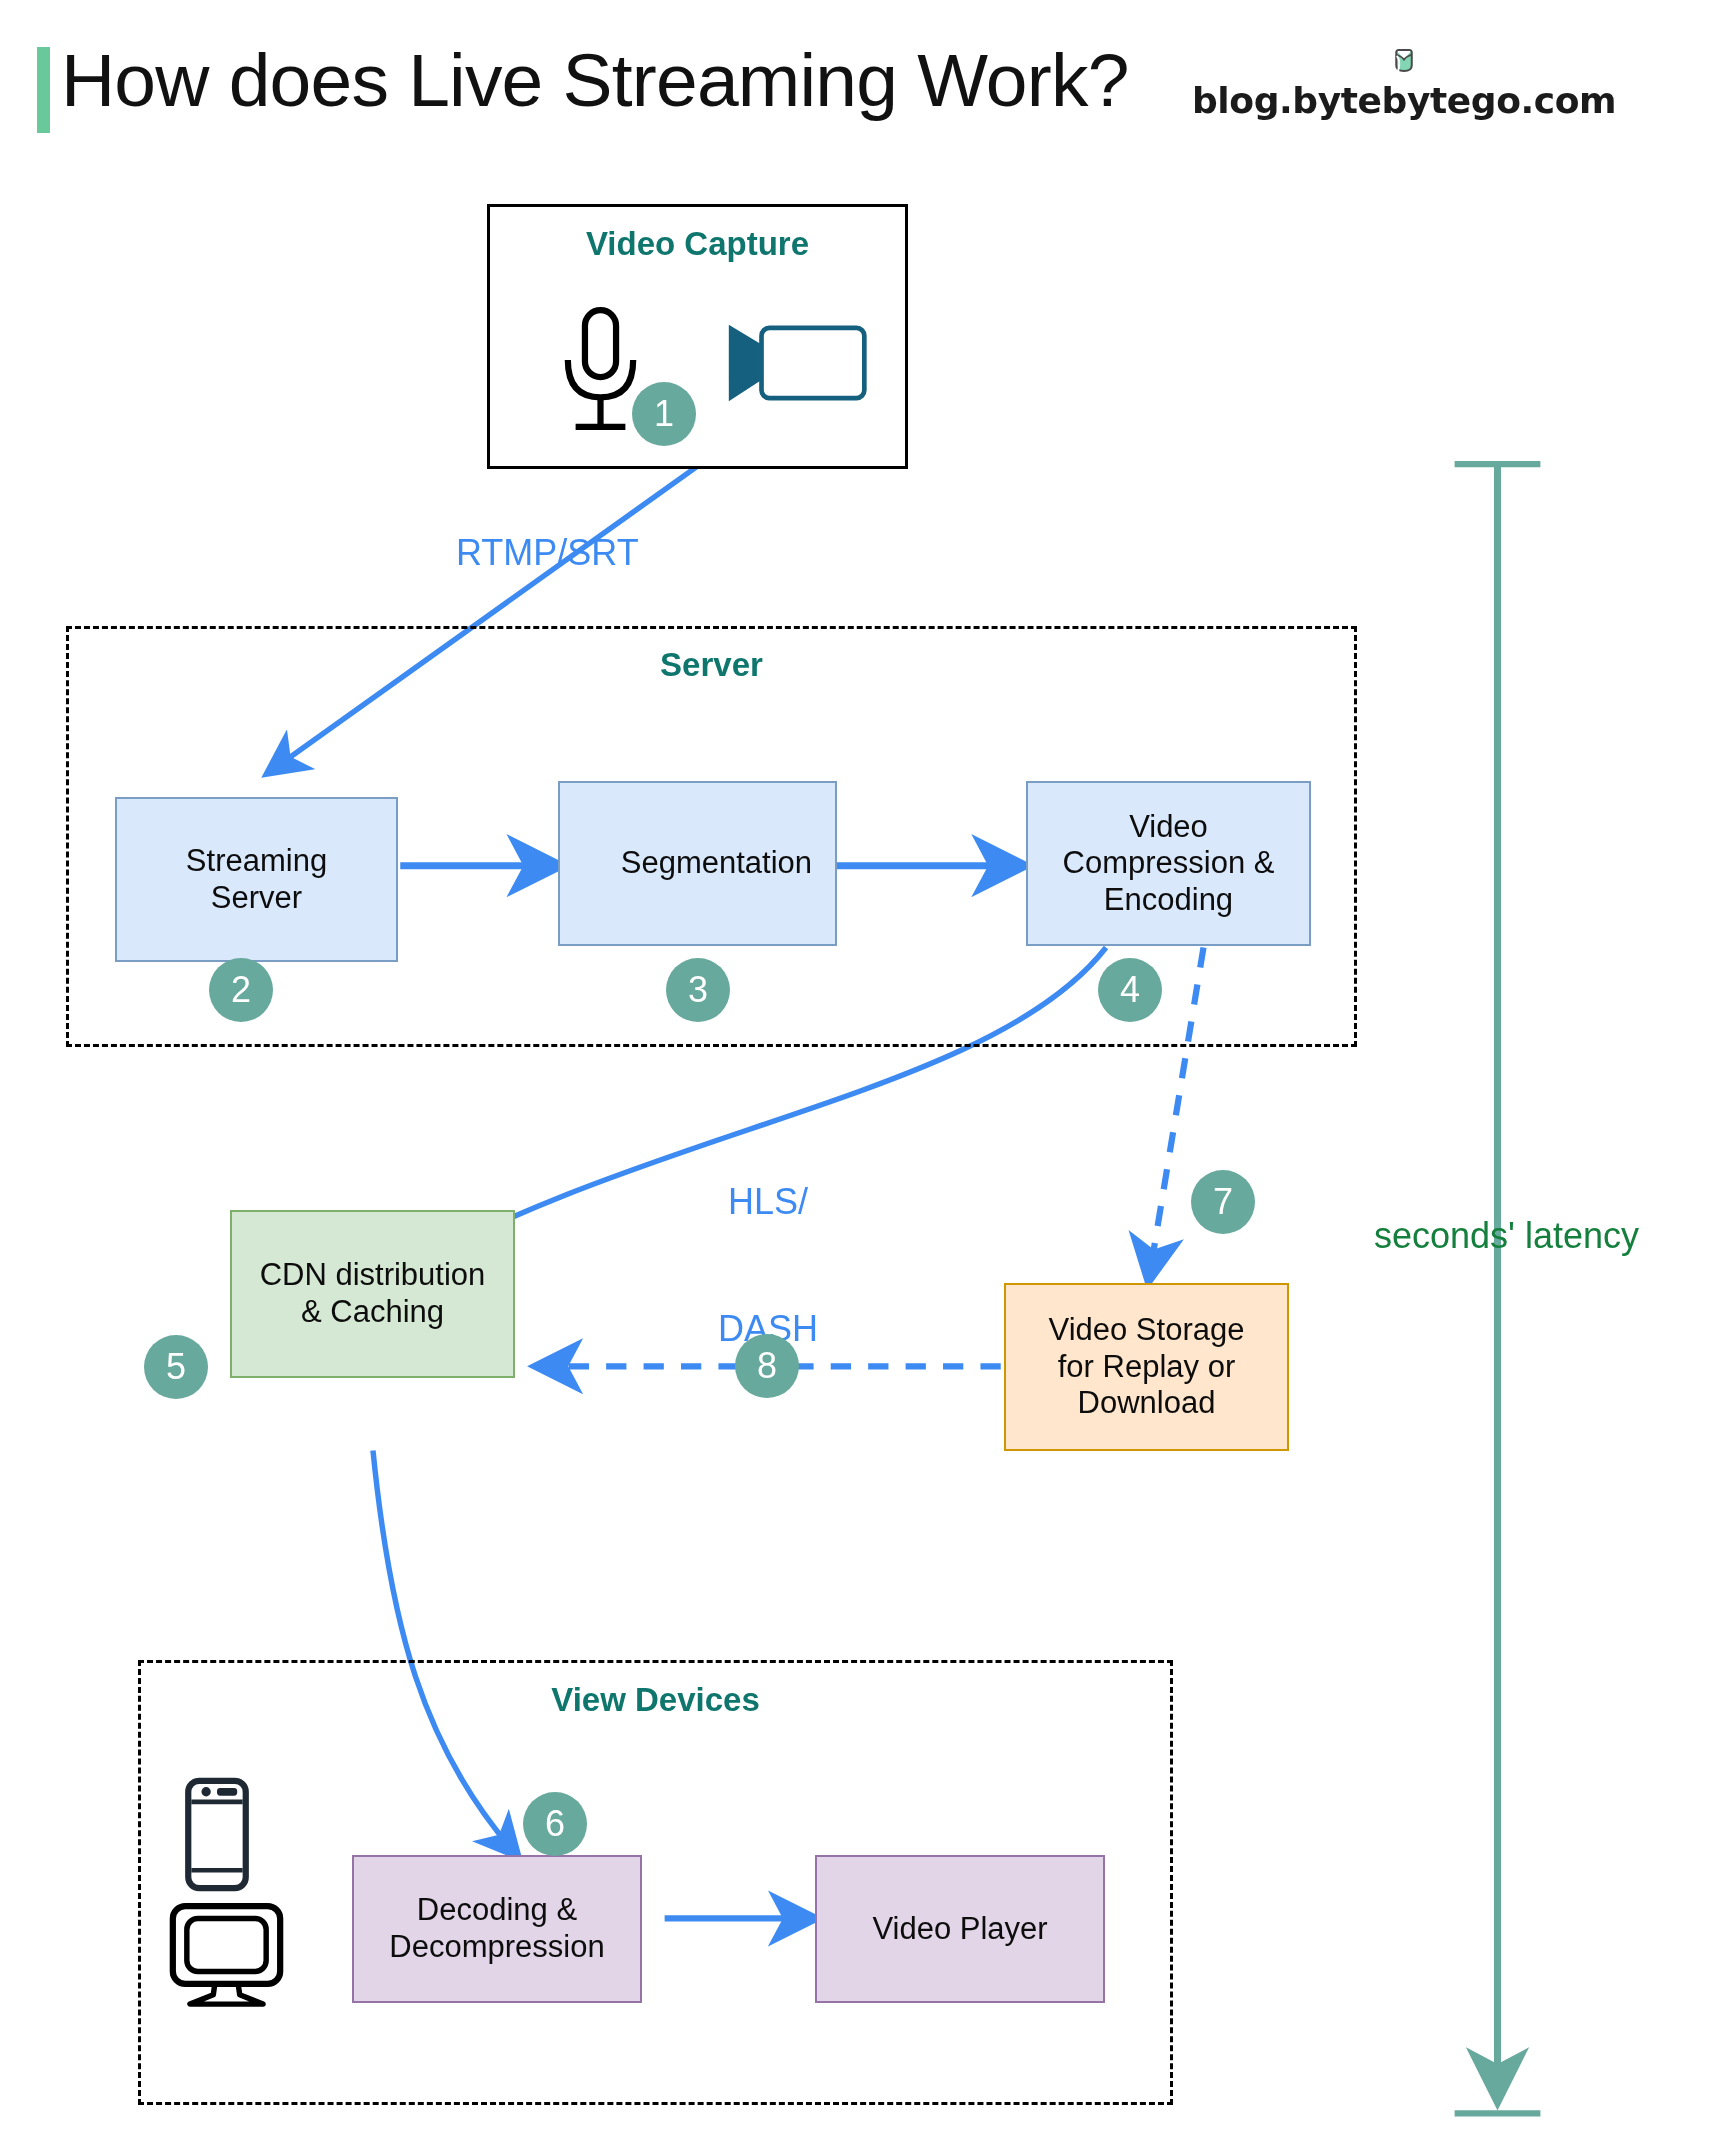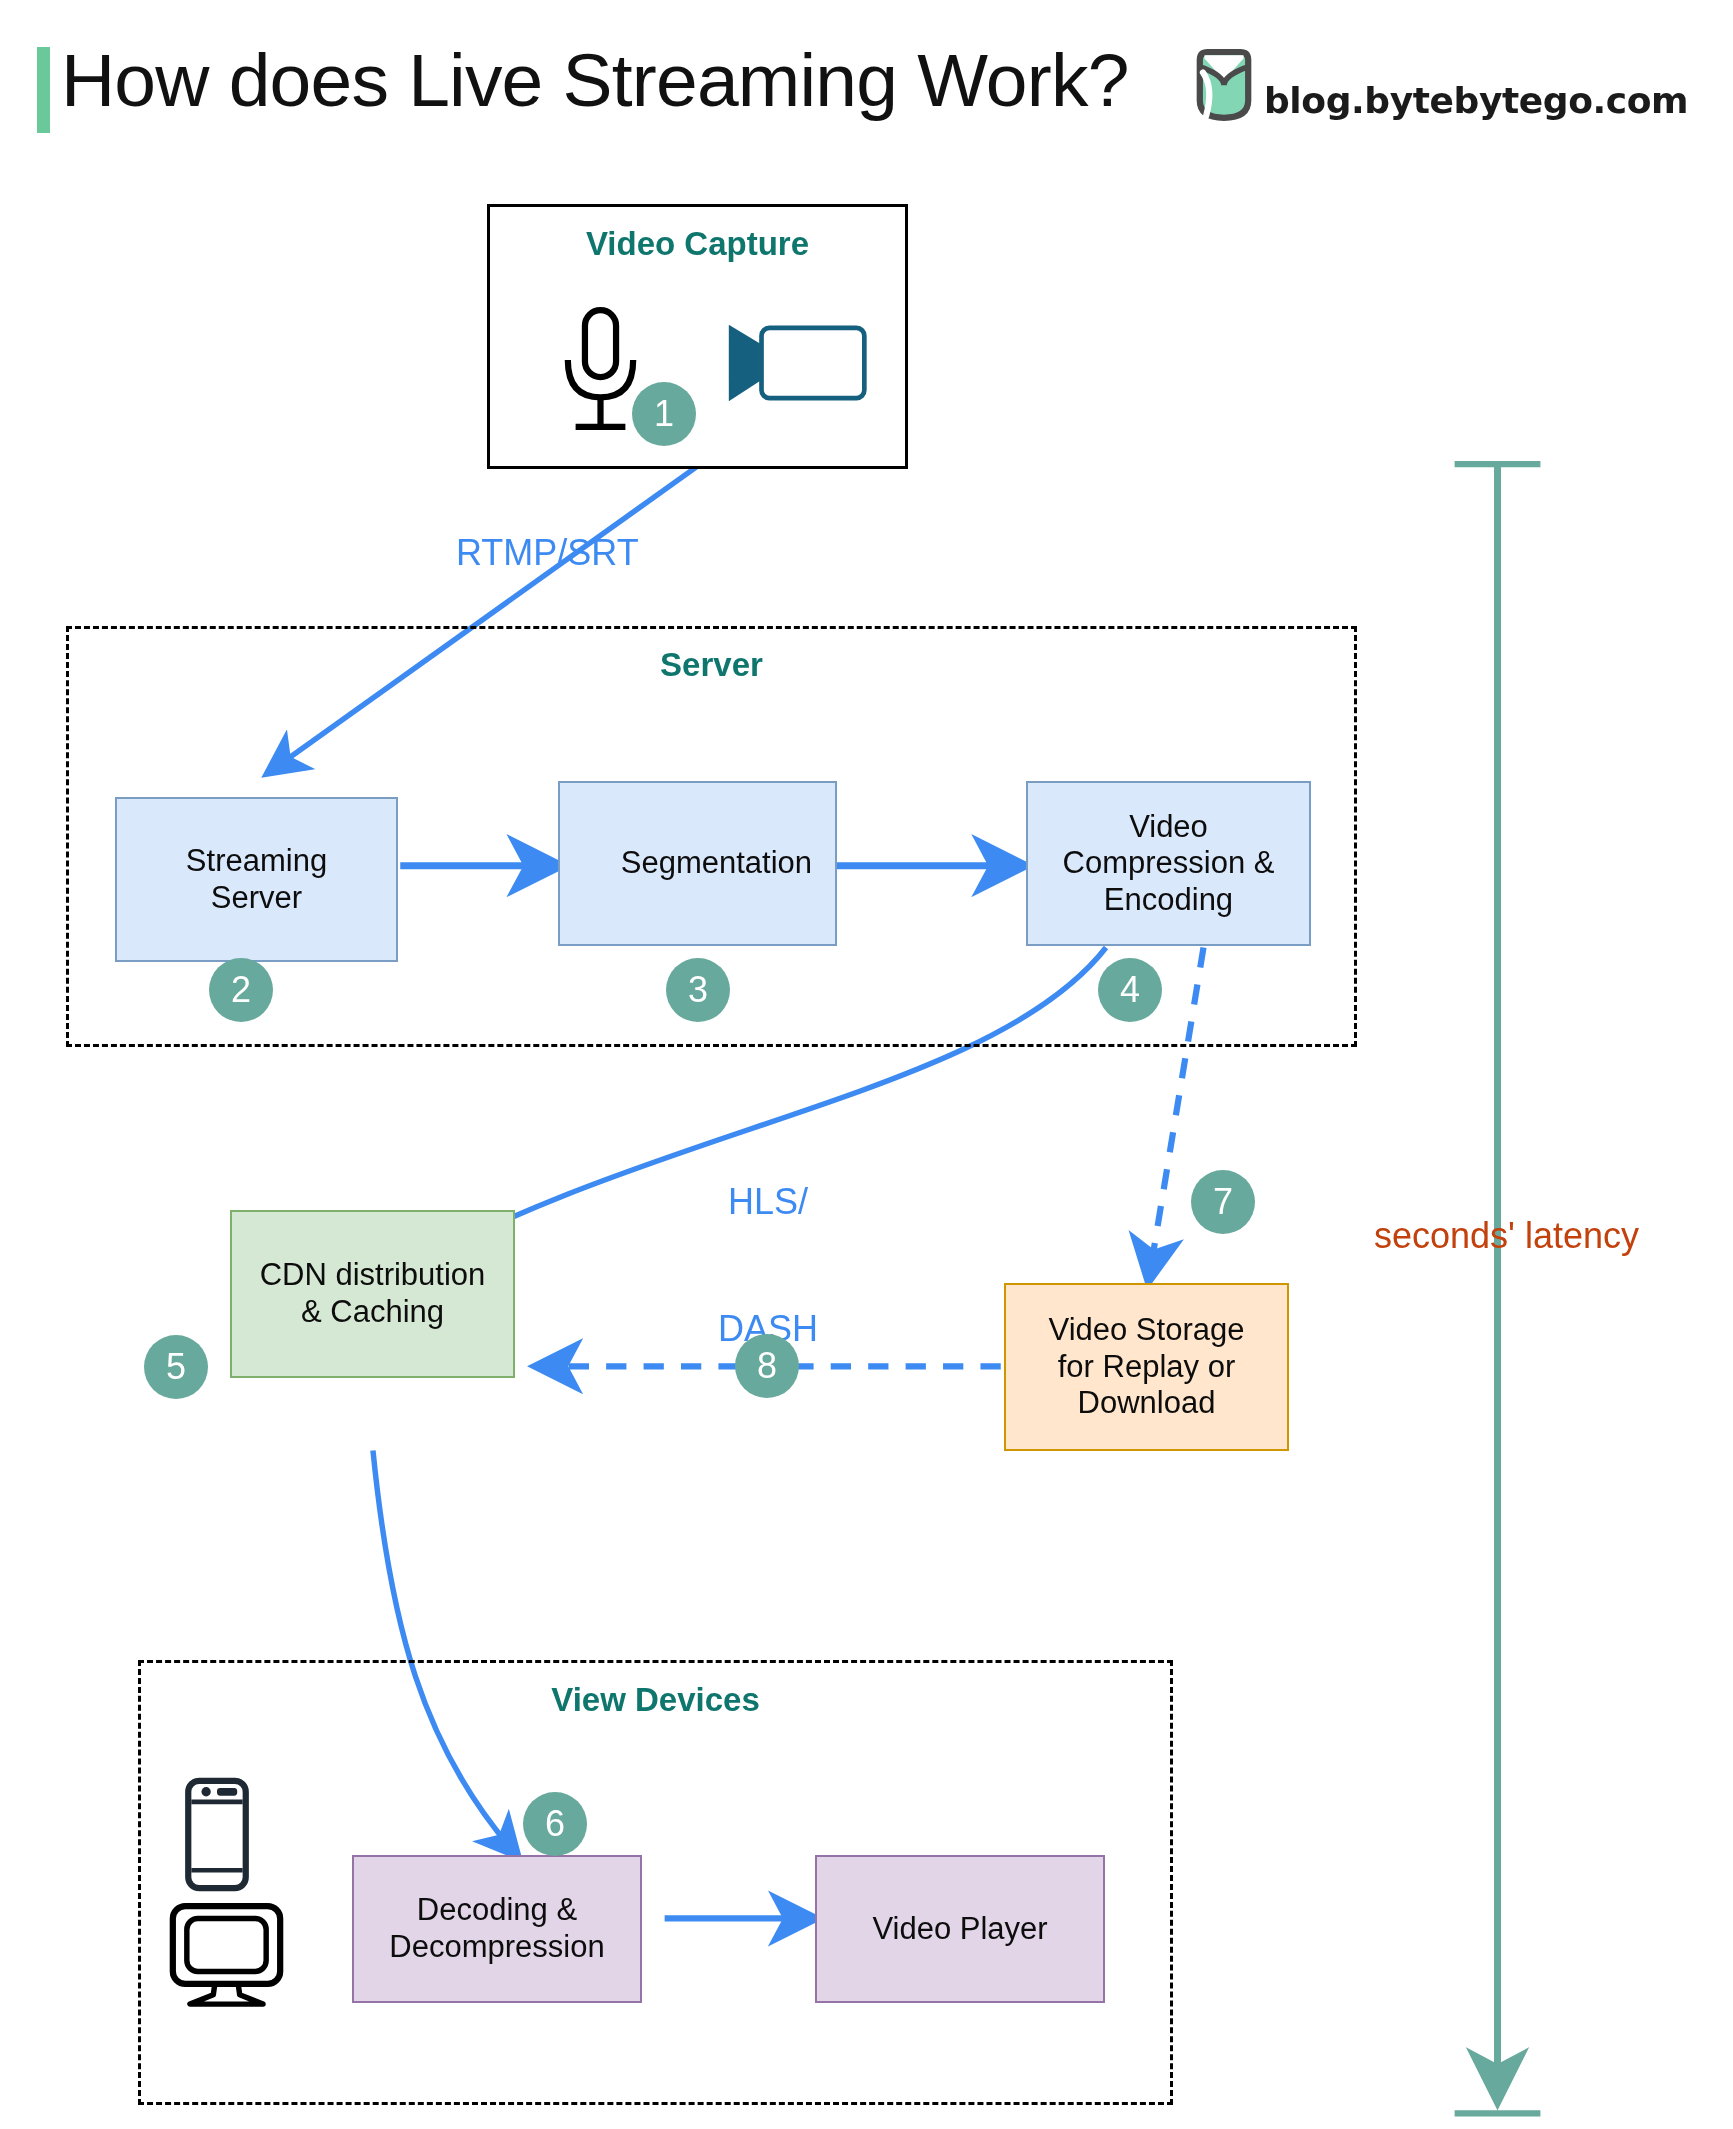--- a/index.html
+++ b/index.html
@@ -8,21 +8,21 @@
   #root{position:absolute;inset:0;}
 
   
   #header{position:absolute;left:0;top:0;width:1734px;height:140px;}
   #accent-bar{position:absolute;left:37px;top:47px;width:13.3px;height:86px;
               background:#6ac99b;}
   #page-title{position:absolute;left:61px;top:41px;font-size:75px;
               font-weight:400;color:#111111;letter-spacing:-0.8px;
               white-space:nowrap;line-height:1.05;}
   #brand{position:absolute;left:1192px;top:49px;height:72px;
-         display:flex;align-items:flex-end;gap:8px;}
+         display:flex;align-items:center;gap:8px;flex-direction:column;}
   #brand-logo{width:64px;height:72px;}
   #brand-text{font-size:36px;font-weight:700;color:#1b1b1b;
               font-family:"DejaVu Sans",sans-serif;letter-spacing:-0.4px;
               white-space:nowrap;}
 
   
   svg.layer{position:absolute;left:0;top:0;width:1734px;height:2129px;
             overflow:visible;pointer-events:none;}
 
   
@@ -46,21 +46,21 @@
   .badge{position:absolute;width:64px;height:64px;border-radius:50%;
          background:#67a99c;color:#ffffff;font-size:36px;
          display:flex;align-items:center;justify-content:center;
          line-height:1;}
 
   
   .proto{position:absolute;color:#3d8bf2;font-size:36px;line-height:1.18;
          white-space:pre;text-align:center;}
 
   
-  #latency-label{position:absolute;color:#c2410c;font-size:36px;
+  #latency-label{position:absolute;color:#15803d;font-size:36px;
                  white-space:nowrap;}
 
   .icon-wrap{position:absolute;}
 </style>
 </head>
 <body>
 
 <div id="root">
 
   <div id="header">

